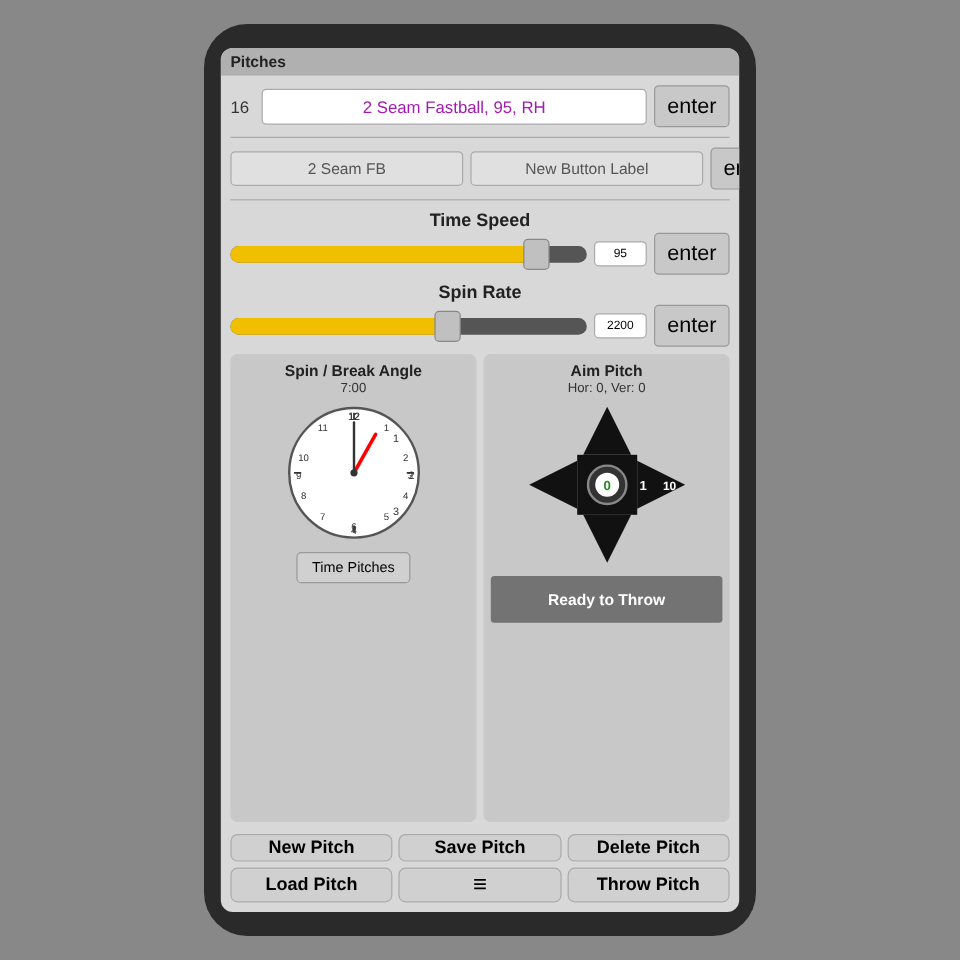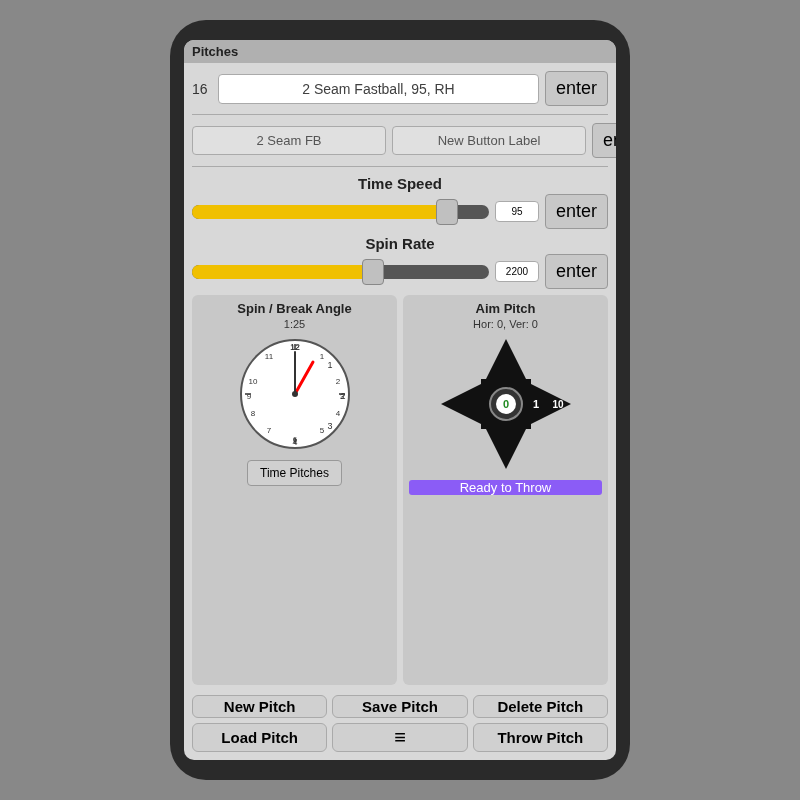--- a/index.html
+++ b/index.html
@@ -47,21 +47,21 @@
       display: flex;
       align-items: center;
       gap: 6px;
     }
     .input-field {
       background: white;
       border: 1px solid #aaa;
       border-radius: 4px;
       padding: 6px 8px;
       font-size: 14px;
-      color: #404040;
+      color: #a21caf;
     }
     .input-field.main-input {
       flex: 1;
       text-align: center;
     }
     .num-label {
       font-size: 14px;
       color: #333;
       min-width: 20px;
     }
@@ -175,26 +175,26 @@
       padding: 5px 12px;
       font-size: 12px;
       cursor: pointer;
     }
     
     .aim-panel {
       position: relative;
       flex: 1;
     }
     .ready-bar {
-      background: #8b5cf6;
+      background: #737373;
       color: white;
       text-align: center;
-      padding: 0;
+      padding: 12px;
       font-size: 13px;
-      font-weight: normal;
+      font-weight: bold;
       border-radius: 3px;
       margin-top: 6px;
       width: 100%;
     }
     
     .btn-grid {
       display: grid;
       grid-template-columns: 1fr 1fr 1fr;
       gap: 5px;
       margin-top: 4px;
@@ -271,21 +271,21 @@
           </div>
           <div class="slider-value">2200</div>
           <button class="enter-btn">enter</button>
         </div>
       </div>
 
       <div class="bottom-panels">
 
         <div class="panel">
           <div class="panel-title">Spin / Break Angle</div>
-          <div class="panel-subtitle">1:25</div>
+          <div class="panel-subtitle">7:00</div>
           <div class="clock-wrapper">
             <svg class="clock-svg" viewBox="0 0 120 120">
 
               <circle cx="60" cy="60" r="54" fill="white" stroke="#555" stroke-width="2"></circle>
 
               <text x="60" y="16" text-anchor="middle" font-size="9" fill="#333">12</text>
               <text x="95" y="34" text-anchor="middle" font-size="9" fill="#333">1</text>
               <text x="108" y="65" text-anchor="middle" font-size="9" fill="#333">2</text>
               <text x="95" y="95" text-anchor="middle" font-size="9" fill="#333">3</text>
               <text x="60" y="111" text-anchor="middle" font-size="9" fill="#333">4</text>

